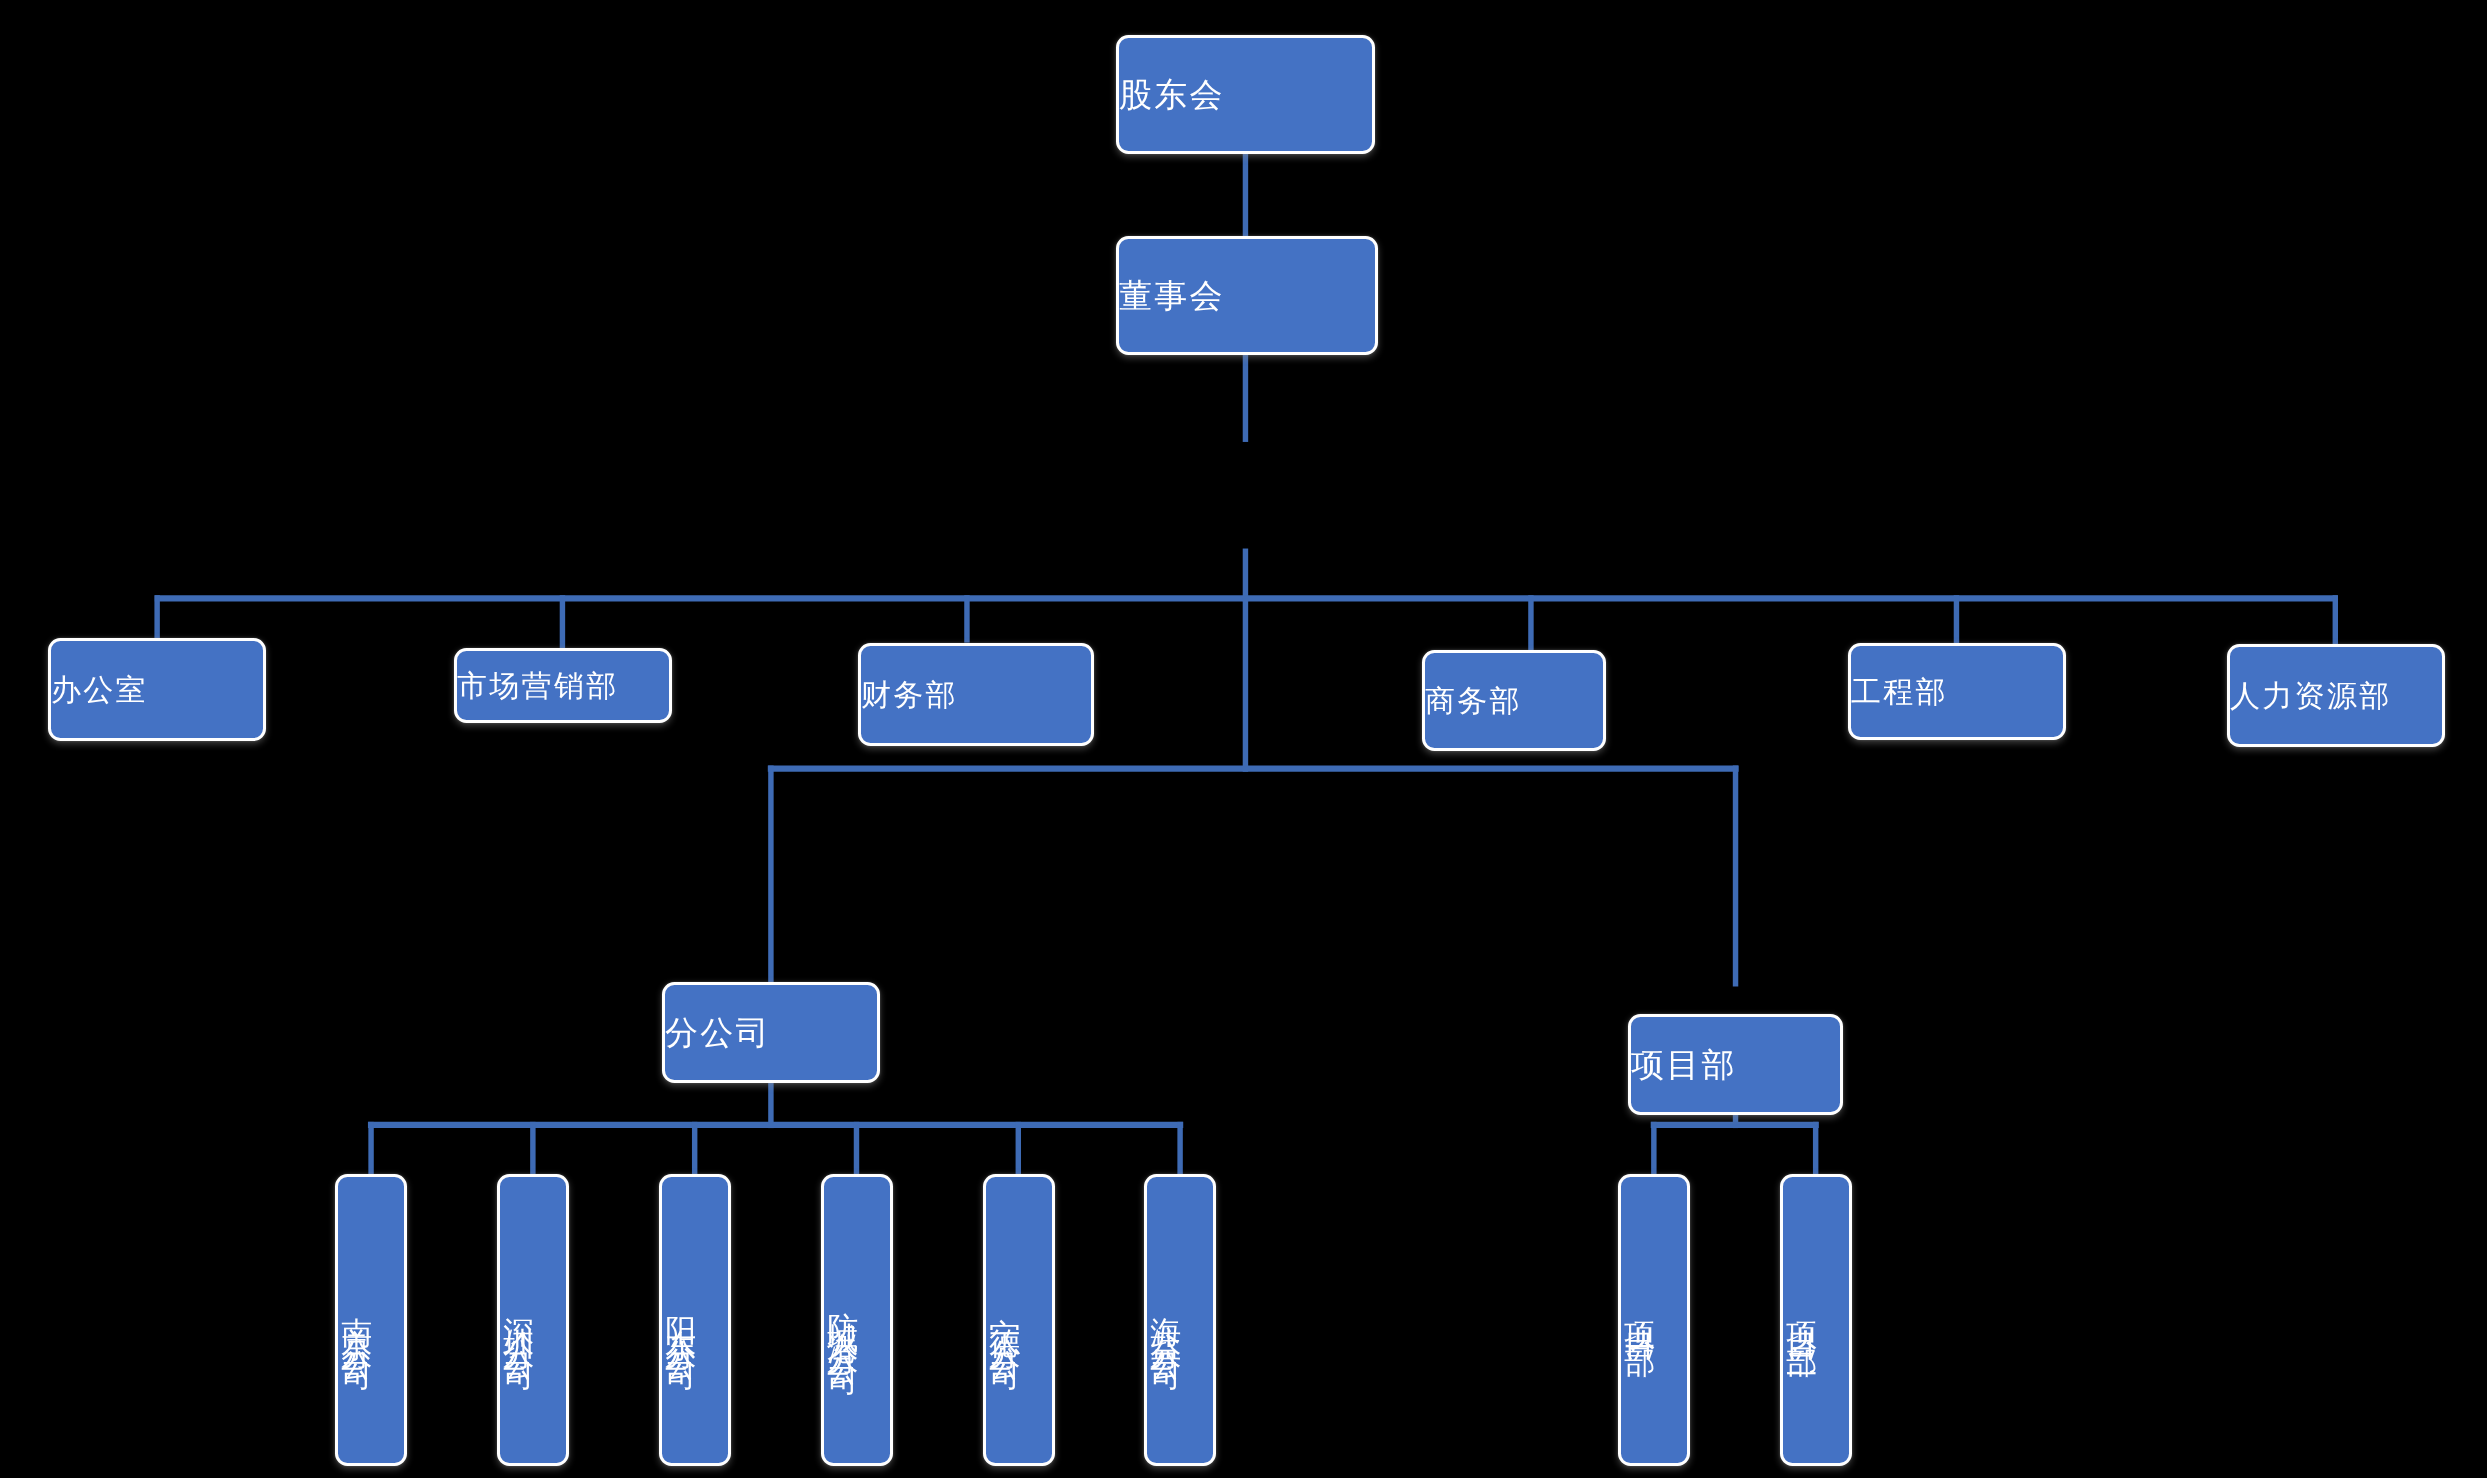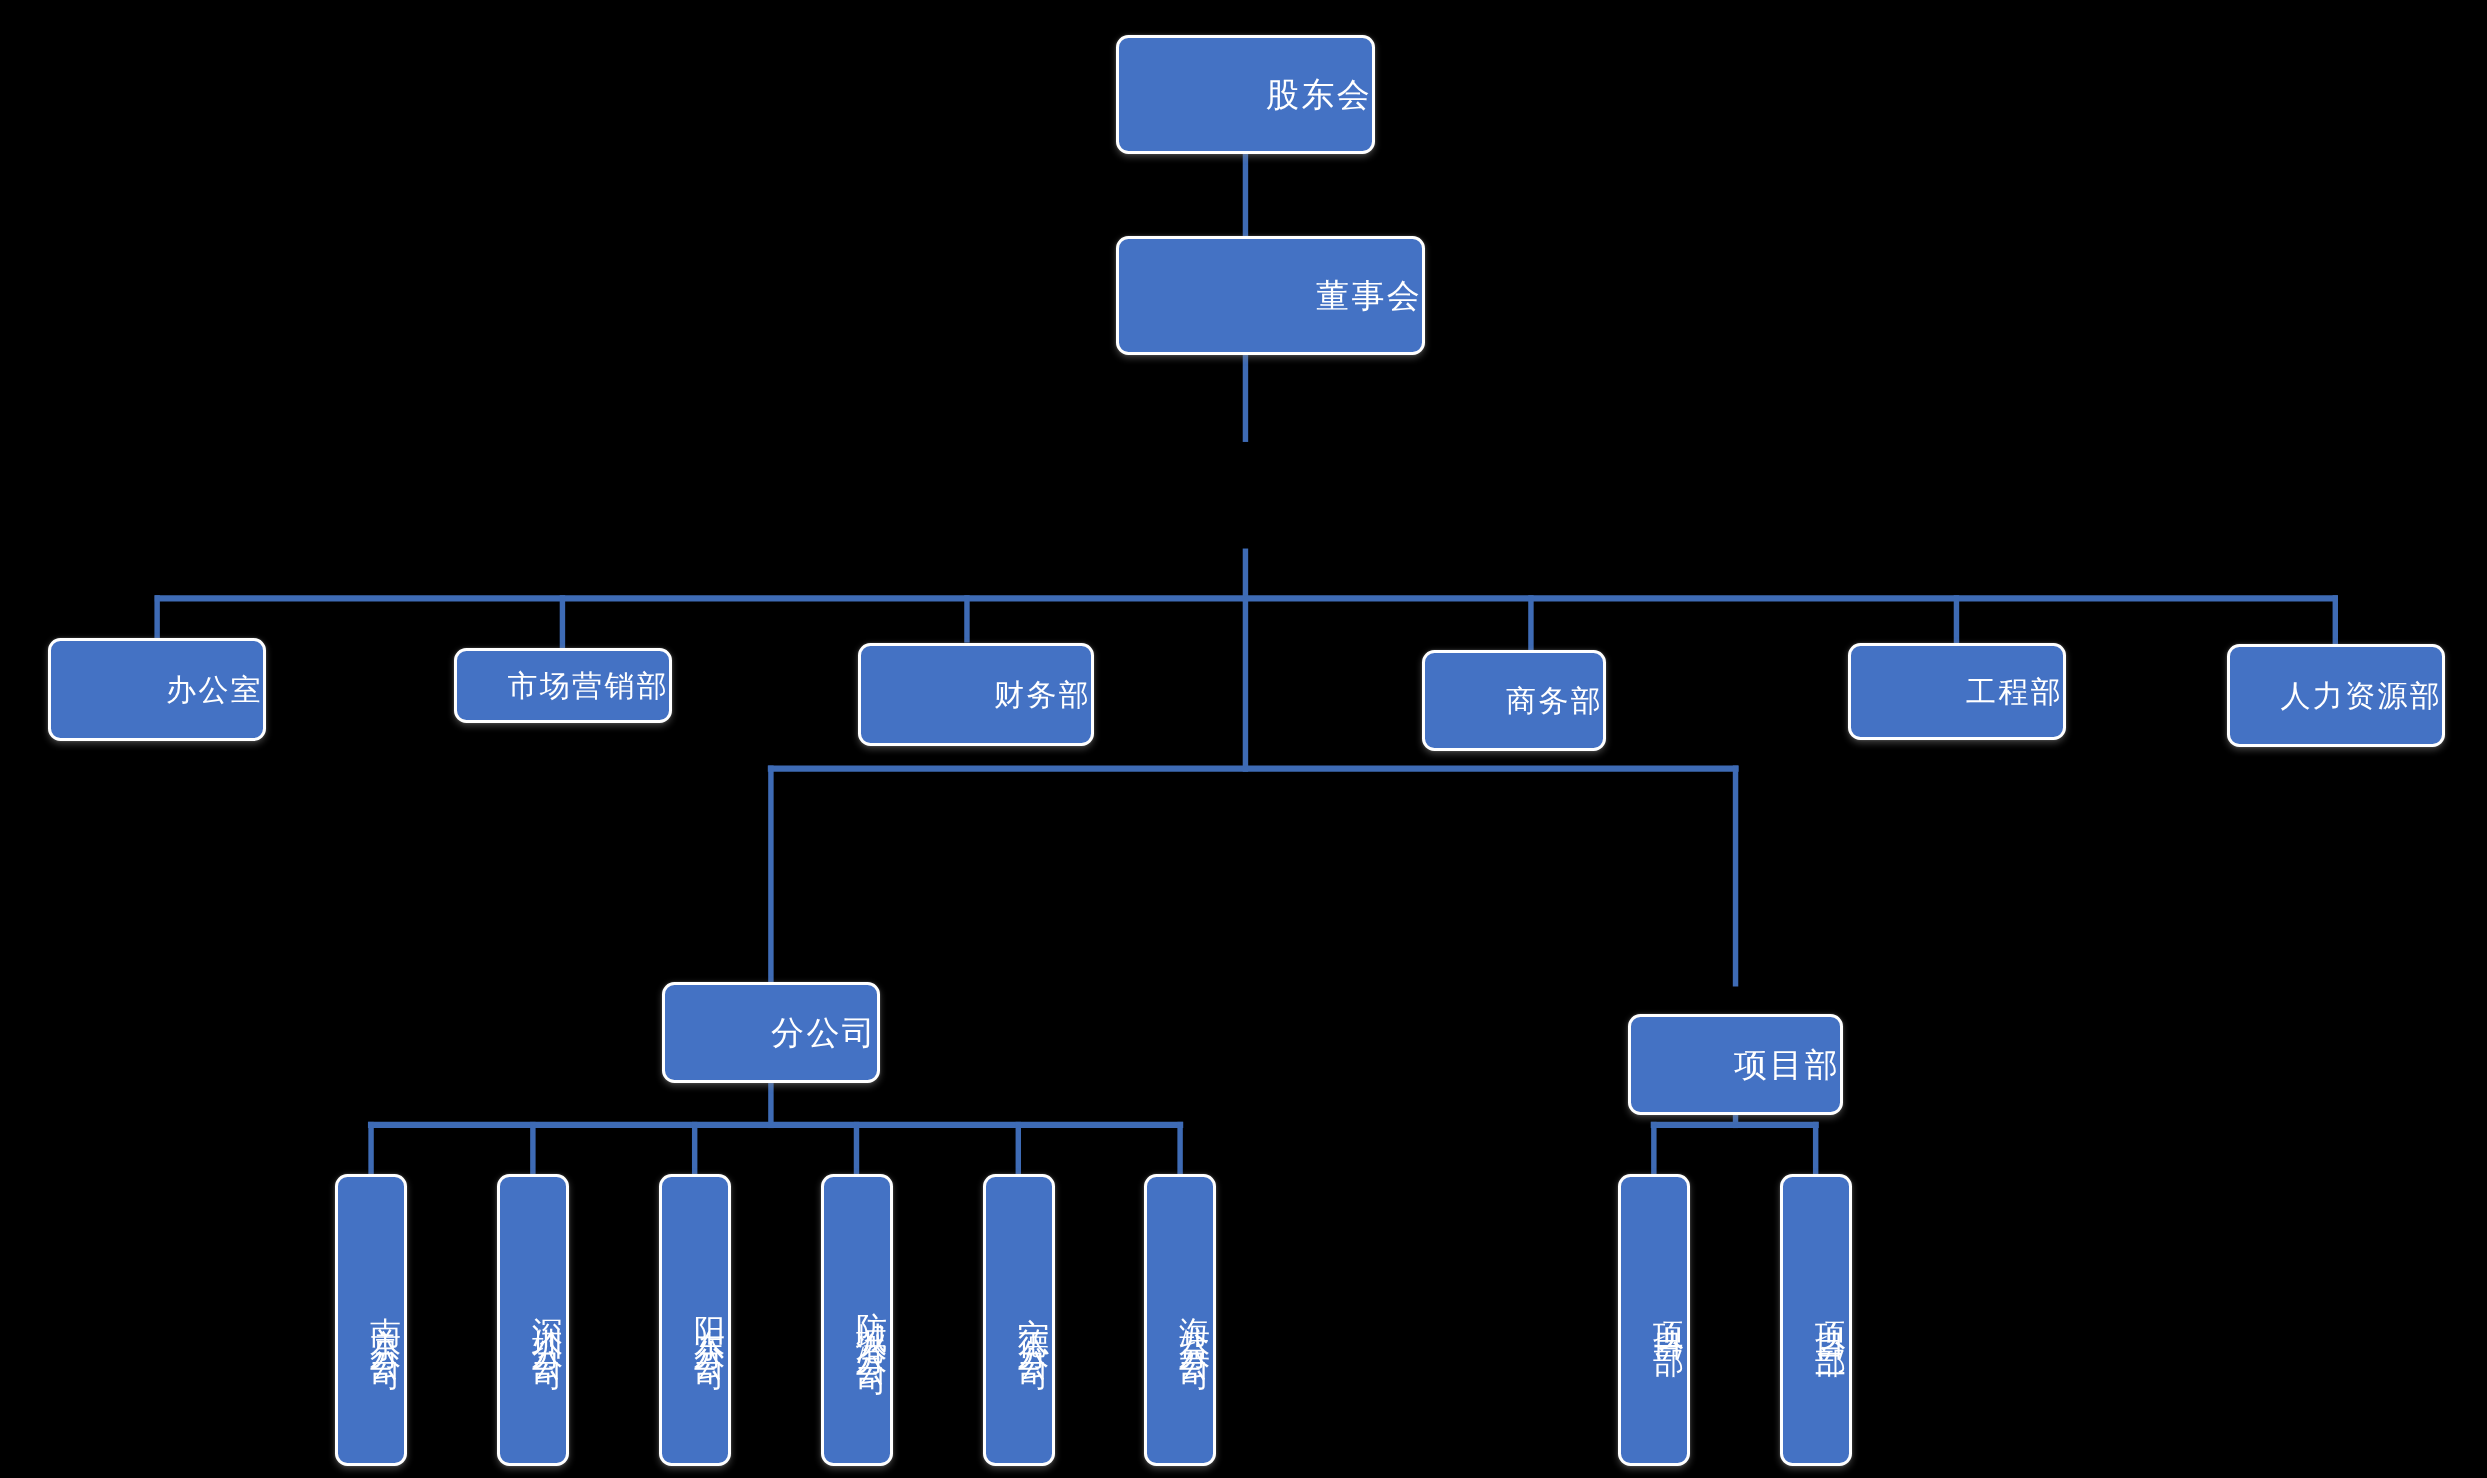--- a/index.html
+++ b/index.html
@@ -22,21 +22,21 @@
     height: 1479px;
   }
   .node {
     position: absolute;
     box-sizing: border-box;
     background: #4472C4;
     border: 3.9px solid #FFFFFF;
     border-radius: 12.4px;
     display: flex;
     align-items: center;
-    justify-content: flex-end;
+    justify-content: flex-start;
     color: #FFFFFF;
     box-shadow: 0 2.3px 7px rgba(140,140,140,0.45), 0 0 2.3px rgba(170,170,170,0.35);
     cursor: default;
   }
   .node .label {
     font-size: 33px;
     letter-spacing: 2.3px;
     text-align: center;
     white-space: nowrap;
     line-height: 1.2;
@@ -88,21 +88,21 @@
 
     <line x1="2231" y1="1388" x2="2231" y2="1450"></line>
     <line x1="2122" y1="1446" x2="2338" y2="1446" stroke-width="8"></line>
     <line x1="2126" y1="1442" x2="2126" y2="1515"></line>
     <line x1="2334" y1="1442" x2="2334" y2="1515"></line>
   </svg>
 
   <div class="node" style="left:1116px; top:35px;  width:259px; height:119px;">
     <span class="label">股东会</span>
   </div>
-  <div class="node" style="left:1116px; top:236px; width:309px; height:119px;">
+  <div class="node" style="left:1116px; top:236px; width:262px; height:119px;">
     <span class="label">董事会</span>
   </div>
 
   <div class="node dept" style="left:48px;   top:638px; width:218px; height:103px;">
     <span class="label">办公室</span>
   </div>
   <div class="node dept" style="left:454px;  top:648px; width:218px; height:75px;">
     <span class="label">市场营销部</span>
   </div>
   <div class="node dept" style="left:858px; top:643px; width:236px; height:103px;">

